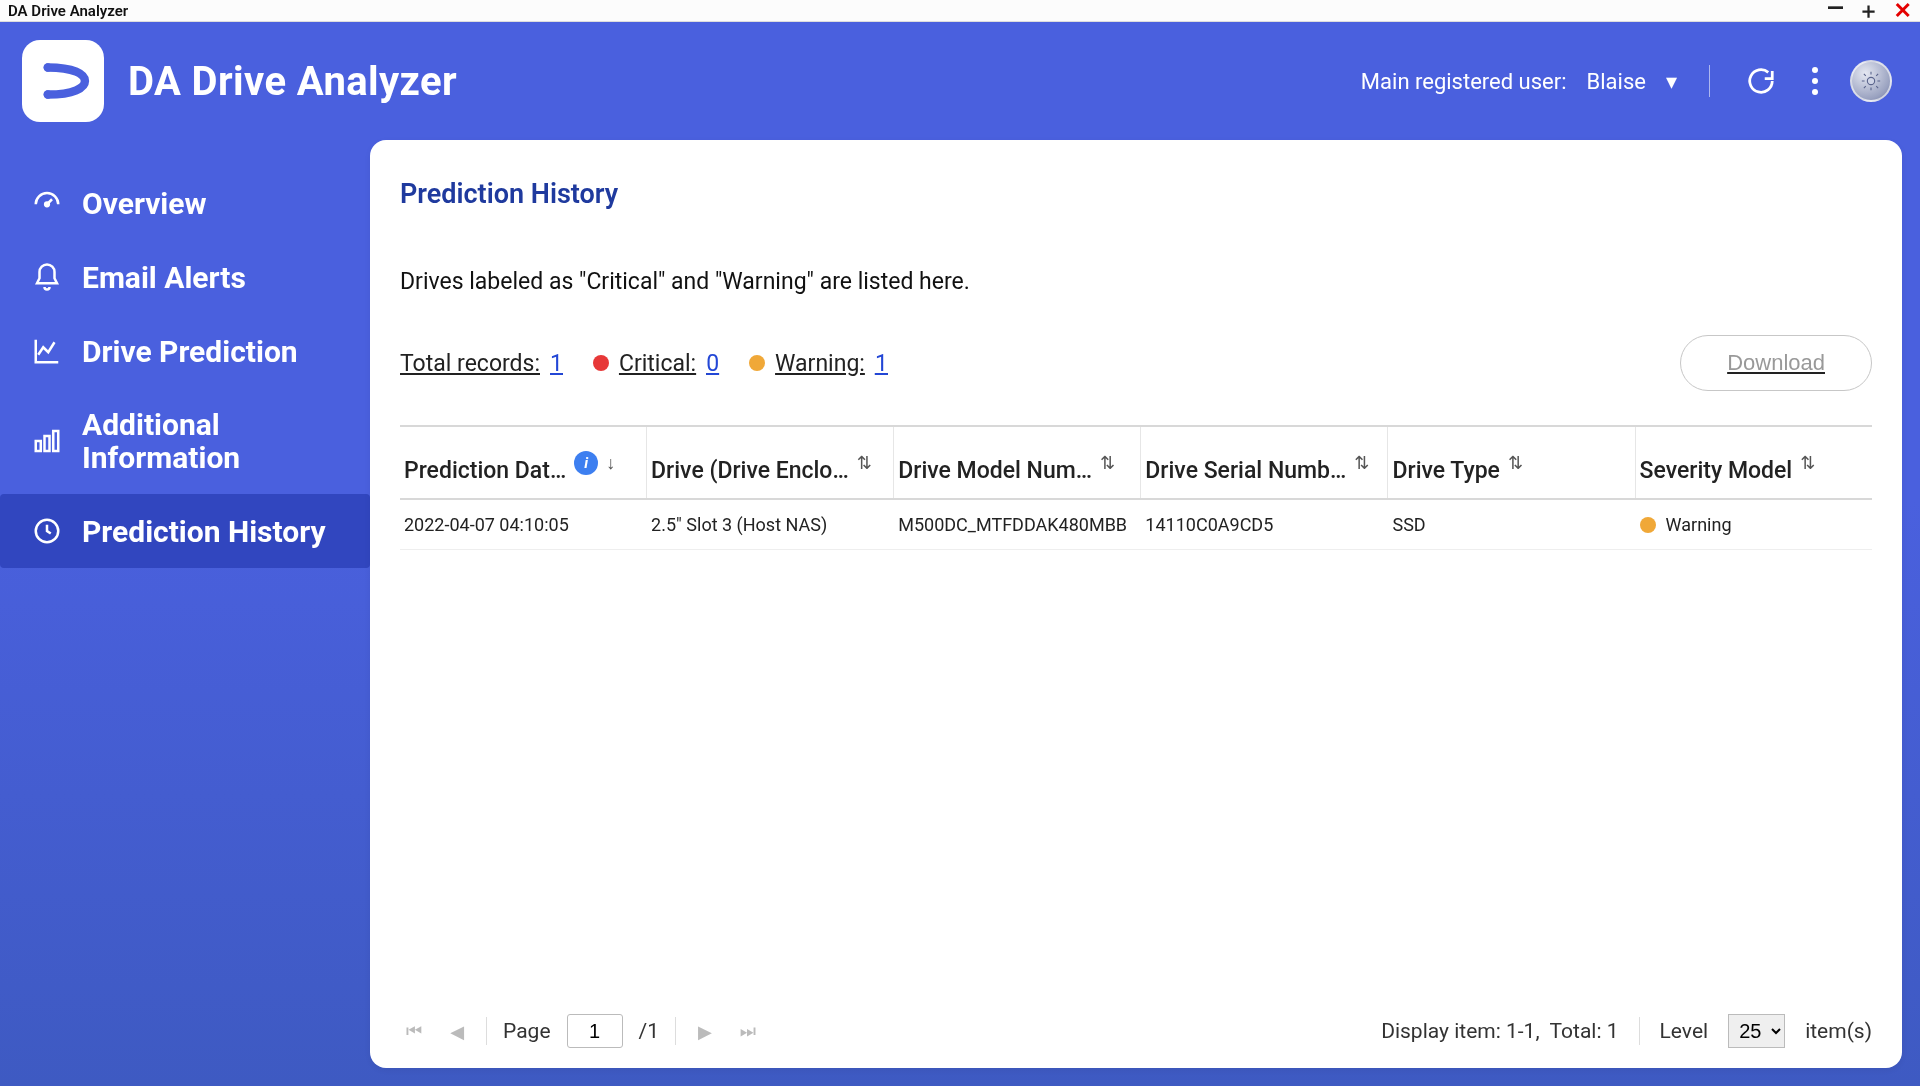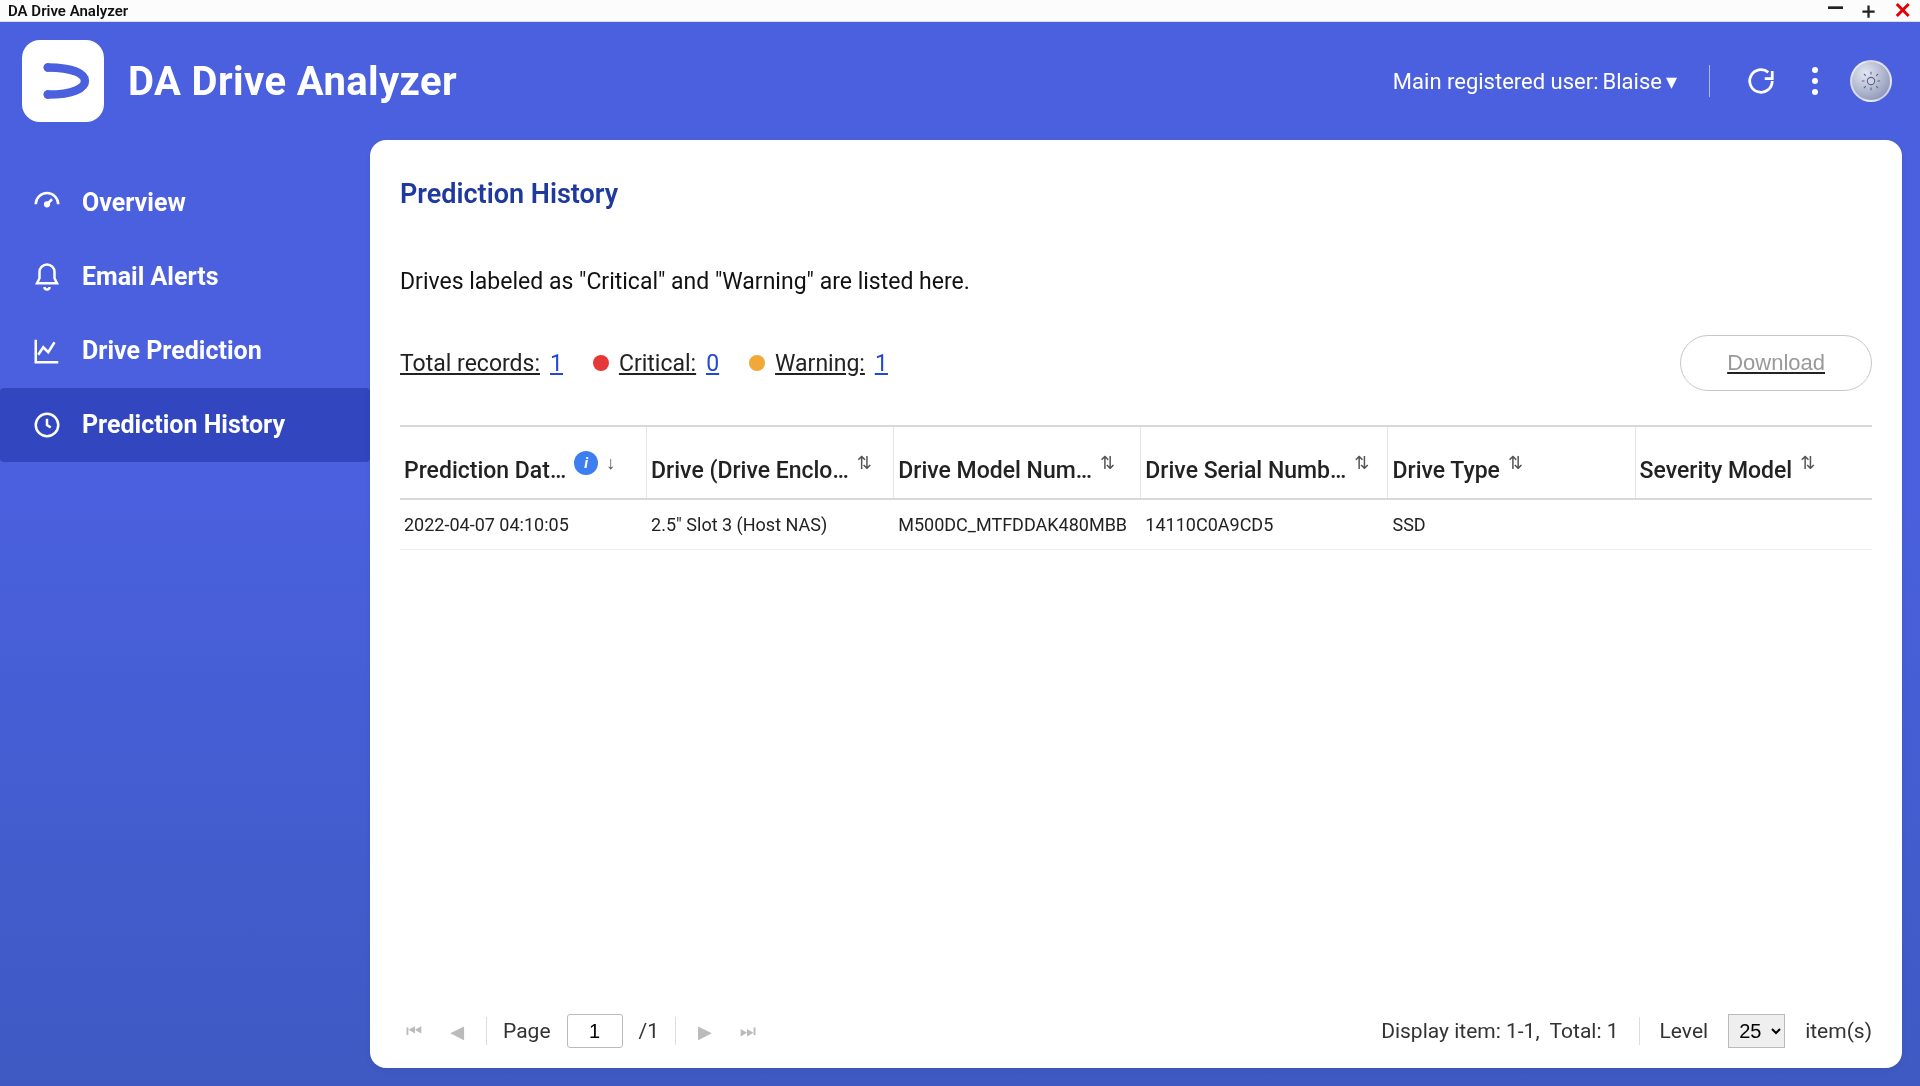--- a/index.html
+++ b/index.html
@@ -49,21 +49,21 @@
   }
   .brand { display: flex; align-items: center; gap: 24px; }
   .logo {
     width: 82px; height: 82px; border-radius: 18px;
     background: #fff;
     display: flex; align-items: center; justify-content: center;
   }
   .logo svg { width: 54px; height: 54px; }
   .app-title { font-size: 40px; font-weight: 700; letter-spacing: .4px; }
   .header-right { display: flex; align-items: center; gap: 32px; }
-  .user-chip { font-size: 22px; display: flex; align-items: center; gap: 4px; cursor: pointer; }
+  .user-chip { font-size: 22px; display: flex; align-items: center; gap: 20px; cursor: pointer; }
   .hdr-divider { width: 1px; height: 32px; background: rgba(255,255,255,.55); }
   .icon-btn { width: 38px; height: 38px; display:flex; align-items:center; justify-content:center; cursor:pointer; }
   .icon-btn svg { stroke: #fff; fill: none; }
   .gear-badge {
     width: 42px; height: 42px; border-radius: 50%;
     background: radial-gradient(circle at 35% 30%, #e5e8f2, #9aa2c0 70%, #6d77a0);
     border: 2px solid rgba(255,255,255,.6);
     display:flex; align-items:center; justify-content:center;
     cursor: pointer;
   }
@@ -79,21 +79,21 @@
   
   
   .sidebar {
     width: 370px;
     padding-top: 26px;
     color: #fff;
   }
   .nav-item {
     display: flex; align-items: center; gap: 18px;
     padding: 20px 30px 20px 30px;
-    font-size: 25px; font-weight: 700;
+    font-size: 30px; font-weight: 700;
     cursor: pointer;
     border-radius: 4px;
   }
   .nav-item .icon { width: 34px; height: 34px; display:flex; align-items:center; justify-content:center; flex-shrink:0; }
   .nav-item .label { line-height: 1.1; }
   .nav-item.active { background: #3146bf; }
   
   
   .content-wrap {
     flex: 1;
@@ -280,20 +280,30 @@
       </div>
       <div class="nav-item">
         <span class="icon">
           <svg viewBox="0 0 24 24" width="30" height="30" fill="none" stroke="#fff" stroke-width="2">
               <path d="M3 3v18h18"></path>
               <path d="M5 15l4-6 4 4 5-8"></path>
             </svg>
         </span>
         <span class="label">Drive Prediction</span>
       </div>
+      <div class="nav-item">
+        <span class="icon">
+          <svg viewBox="0 0 24 24" width="30" height="30" fill="none" stroke="#fff" stroke-width="2">
+              <rect x="3" y="12" width="4" height="8"></rect>
+              <rect x="10" y="8" width="4" height="12"></rect>
+              <rect x="17" y="4" width="4" height="16"></rect>
+            </svg>
+        </span>
+        <span class="label">Additional Information</span>
+      </div>
       <div class="nav-item active">
         <span class="icon">
           <svg viewBox="0 0 24 24" width="30" height="30" fill="none" stroke="#fff" stroke-width="2">
               <circle cx="12" cy="12" r="9"></circle>
               <path d="M12 7v5l3 2"></path>
             </svg>
         </span>
         <span class="label">Prediction History</span>
       </div>
     </div>
@@ -349,20 +359,24 @@
               <span class="txt">Severity Model</span>
               <span class="sort-icon">⇅</span>
             </div>
           </div>
           <div class="tbl-row">
             <div class="td">2022-04-07 04:10:05</div>
             <div class="td">2.5" Slot 3 (Host NAS)</div>
             <div class="td">M500DC_MTFDDAK480MBB</div>
             <div class="td">14110C0A9CD5</div>
             <div class="td">SSD</div>
+            <div class="td sev-cell">
+              <span class="dot dot-amber"></span>
+              <span>Warning</span>
+            </div>
           </div>
         </div>
 
         <div class="panel-foot">
           <div class="pager">
             <span class="pg-btn">⏮</span>
             <span class="pg-btn">◀</span>
             <span class="pg-divider"></span>
             <span>Page</span>
             <input class="pg-input" value="1" style="">

